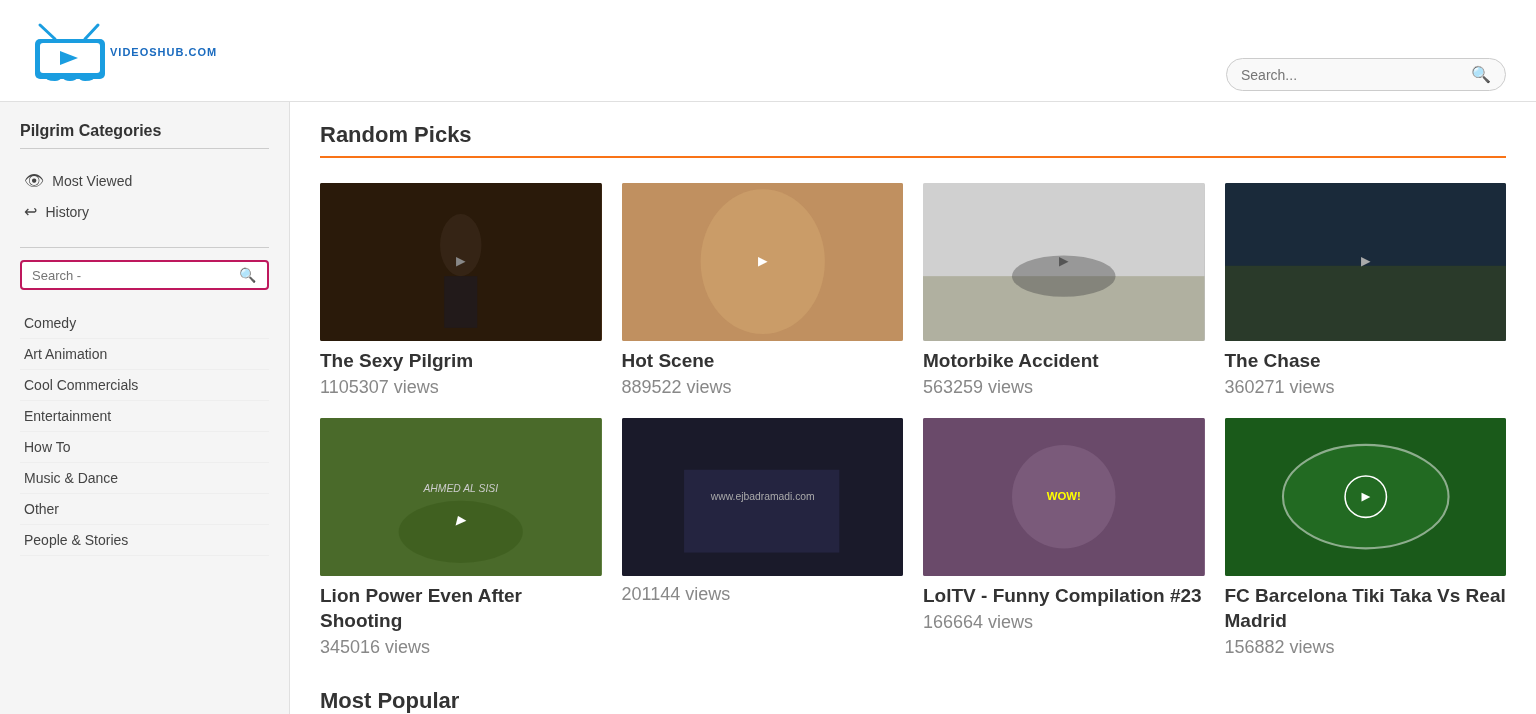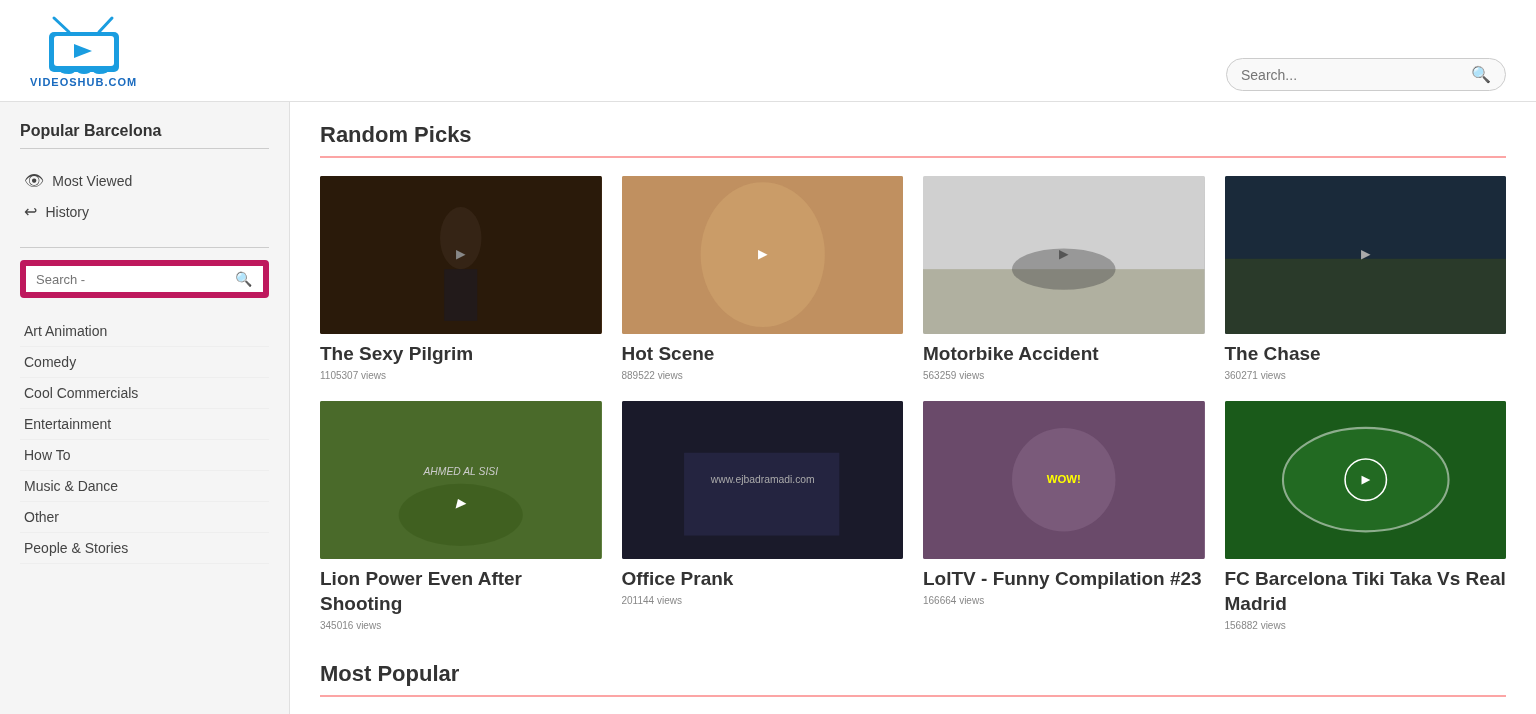--- a/index.html
+++ b/index.html
@@ -9,21 +9,21 @@
     .header {
       display: flex;
       align-items: center;
       justify-content: space-between;
       padding: 10px 30px;
       border-bottom: 1px solid #e0e0e0;
       background: #fff;
     }
     .logo-area {
       display: flex;
-      flex-direction: column;
+      flex-direction: row;
       align-items: center;
     }
     .logo-icon {
       width: 80px;
       height: 60px;
     }
     .logo-text {
       font-size: 11px;
       font-weight: bold;
       color: #1a6bbf;
@@ -92,21 +92,21 @@
       text-decoration: none;
     }
     .sidebar-nav-icon { font-size: 16px; }
     .sidebar-divider {
       border: none;
       border-top: 1px solid #ccc;
       margin: 12px 0;
     }
     .sidebar-search {
       display: flex;
-      border: 6px solid #be185d;
+      border: 2px solid #be185d;
       border-radius: 4px;
       padding: 5px 10px;
       background: #fff;
       margin-bottom: 18px;
     }
     .sidebar-search input {
       border: none;
       background: transparent;
       outline: none;
       flex: 1;
@@ -133,23 +133,23 @@
     
     .main {
       flex: 1;
       padding: 20px 30px;
       background: #fff;
     }
     .section-title {
       font-size: 22px;
       font-weight: bold;
       color: #333;
-      margin-bottom: 18px;
+      margin-bottom: 25px;
       padding-bottom: 8px;
-      border-bottom: 2px solid #fca5a5;
+      border-bottom: 2px solid #f97316;
     }
     .video-grid {
       display: grid;
       grid-template-columns: repeat(4, 1fr);
       gap: 20px;
       margin-bottom: 30px;
     }
     .video-card {
       cursor: pointer;
     }
@@ -163,21 +163,21 @@
       position: relative;
     }
     .video-title {
       font-size: 19px;
       font-weight: bold;
       color: #333;
       margin-bottom: 3px;
       line-height: 1.3;
     }
     .video-views {
-      font-size: 10px;
+      font-size: 18px;
       color: #888;
     }
 
     
     .thumb-sexy-pilgrim { background: linear-gradient(135deg, #3a2a1a 40%, #5a3a1a 100%); }
     .thumb-hot-scene { background: linear-gradient(135deg, #b89060 40%, #d4a870 100%); }
     .thumb-motorbike { background: linear-gradient(135deg, #e0e0e0 40%, #b0b0b0 100%); }
     .thumb-chase { background: linear-gradient(135deg, #2a3a4a 30%, #3a5a4a 100%); }
     .thumb-lion { background: linear-gradient(135deg, #5a7a3a 40%, #7a9a5a 100%); font-style: italic; }
     .thumb-office-prank { background: linear-gradient(135deg, #2a2a3a 30%, #4a4a6a 100%); }
@@ -212,43 +212,43 @@
   </div>
   <div class="header-search">
     <input type="text" placeholder="Search..." style="">
     <button class="search-icon-btn">🔍</button>
   </div>
 </header>
 
 <div class="layout">
 
   <aside class="sidebar">
-    <div class="sidebar-title">Popular Barcelona</div>
+    <div class="sidebar-title">Pilgrim Categories</div>
 
     <nav class="sidebar-nav">
       <a class="sidebar-nav-item">
         <span class="sidebar-nav-icon">👁</span>
         <span>Most Viewed</span>
       </a>
       <a class="sidebar-nav-item">
         <span class="sidebar-nav-icon">↩</span>
         <span>History</span>
       </a>
     </nav>
 
     <hr class="sidebar-divider">
 
     <div class="sidebar-search">
       <input type="text" placeholder="Search -" style="">
       <span class="s-icon">🔍</span>
     </div>
 
     <ul class="category-list">
+      <li>Comedy</li>
       <li>Art Animation</li>
-      <li>Comedy</li>
       <li>Cool Commercials</li>
       <li>Entertainment</li>
       <li>How To</li>
       <li>Music &amp; Dance</li>
       <li>Other</li>
       <li>People &amp; Stories</li>
     </ul>
   </aside>
 
   <main class="main">
@@ -316,21 +316,20 @@
       <div class="video-views">345016 views</div>
     </div>
         <div class="video-card">
       <div class="video-thumb thumb-office-prank">
         <svg class="thumb-figure" viewBox="0 0 272 153" xmlns="http://www.w3.org/2000/svg">
           <rect width="272" height="153" fill="#1a1a2a"></rect>
         <rect x="60" y="50" width="150" height="80" fill="#2a2a4a" opacity="0.7"></rect>
         <text x="50%" y="50%" text-anchor="middle" fill="#aaa" font-size="10" dominant-baseline="middle">www.ejbadramadi.com</text>
         </svg>
       </div>
-      <div class="video-title">Office Prank</div>
       <div class="video-views">201144 views</div>
     </div>
         <div class="video-card">
       <div class="video-thumb thumb-loltv">
         <svg class="thumb-figure" viewBox="0 0 272 153" xmlns="http://www.w3.org/2000/svg">
           <rect width="272" height="153" fill="#6a4a6a"></rect>
         <ellipse cx="136" cy="76" rx="50" ry="50" fill="#8a6a8a" opacity="0.5"></ellipse>
         <text x="50%" y="50%" text-anchor="middle" fill="#ff0" font-size="11" font-weight="bold" dominant-baseline="middle">WOW!</text>
         </svg>
       </div>

